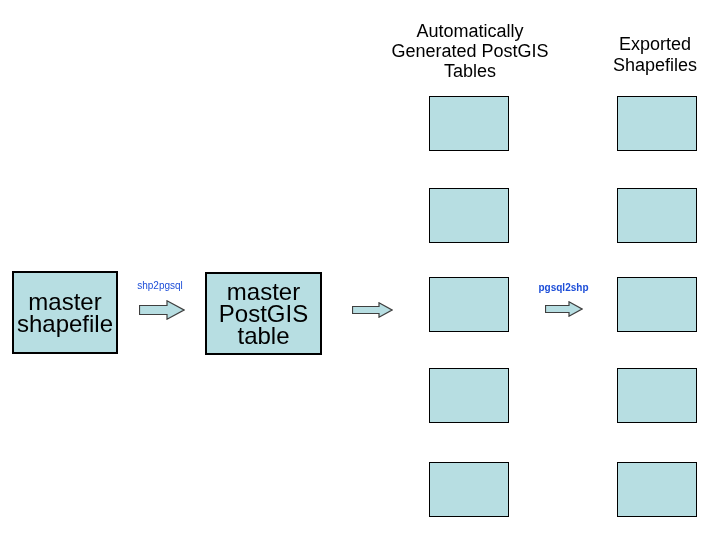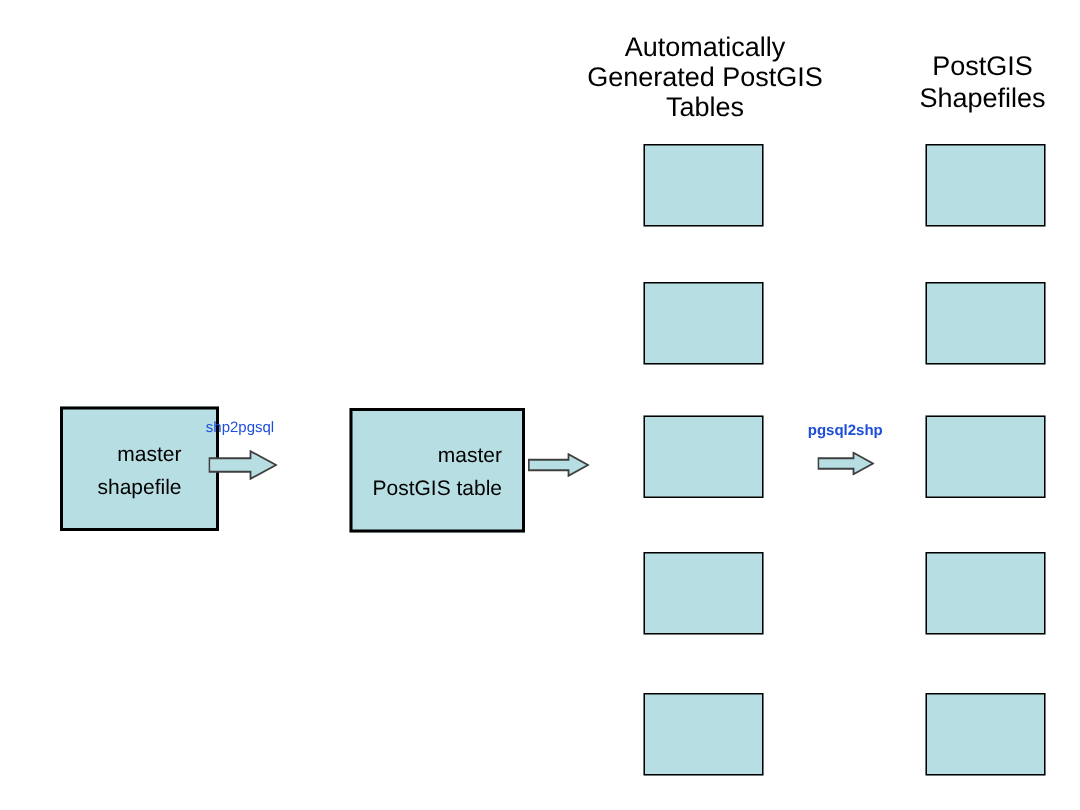--- a/index.html
+++ b/index.html
@@ -10,23 +10,22 @@
   }
   .hdr{
     position:absolute;text-align:center;font-size:18px;line-height:20px;
     white-space:pre-line;color:#000;
   }
   #hdr-generated{left:380px;top:21px;width:180px;}
   #hdr-exported{left:595px;top:34px;width:120px;line-height:21px;}
   .node{
     position:absolute;background:#b7dee2;border:2px solid #000;
     display:flex;align-items:center;justify-content:center;
-    text-align:right;font-size:14px;line-height:22px;white-space:pre-line;
+    text-align:center;font-size:24px;line-height:22px;white-space:pre-line;
     box-sizing:border-box;
-    margin-left:28px;
   }
   #master-shapefile{left:12px;top:271px;width:106px;height:83px;}
   #master-postgis{left:205px;top:272px;width:117px;height:83px;}
   .small-box{
     position:absolute;width:80px;height:55px;background:#b7dee2;
     border:1px solid #000;box-sizing:border-box;
   }
   .arrow{position:absolute;}
   .arrow-label{
     position:absolute;font-size:10px;line-height:14px;text-align:center;color:#1d4ed8;
@@ -39,21 +38,21 @@
 </style>
 </head>
 <body>
 
 <div id="slide">
 
   <div class="hdr" id="hdr-generated">Automatically
 Generated PostGIS
 Tables</div>
 
-  <div class="hdr" id="hdr-exported">PostGIS
+  <div class="hdr" id="hdr-exported">Exported
 Shapefiles</div>
 
   <div class="node" id="master-shapefile">master
 shapefile</div>
 
   <div class="node" id="master-postgis">master
 PostGIS table</div>
 
   <div class="arrow-label" id="lbl-shp2pgsql">shp2pgsql</div>
 

